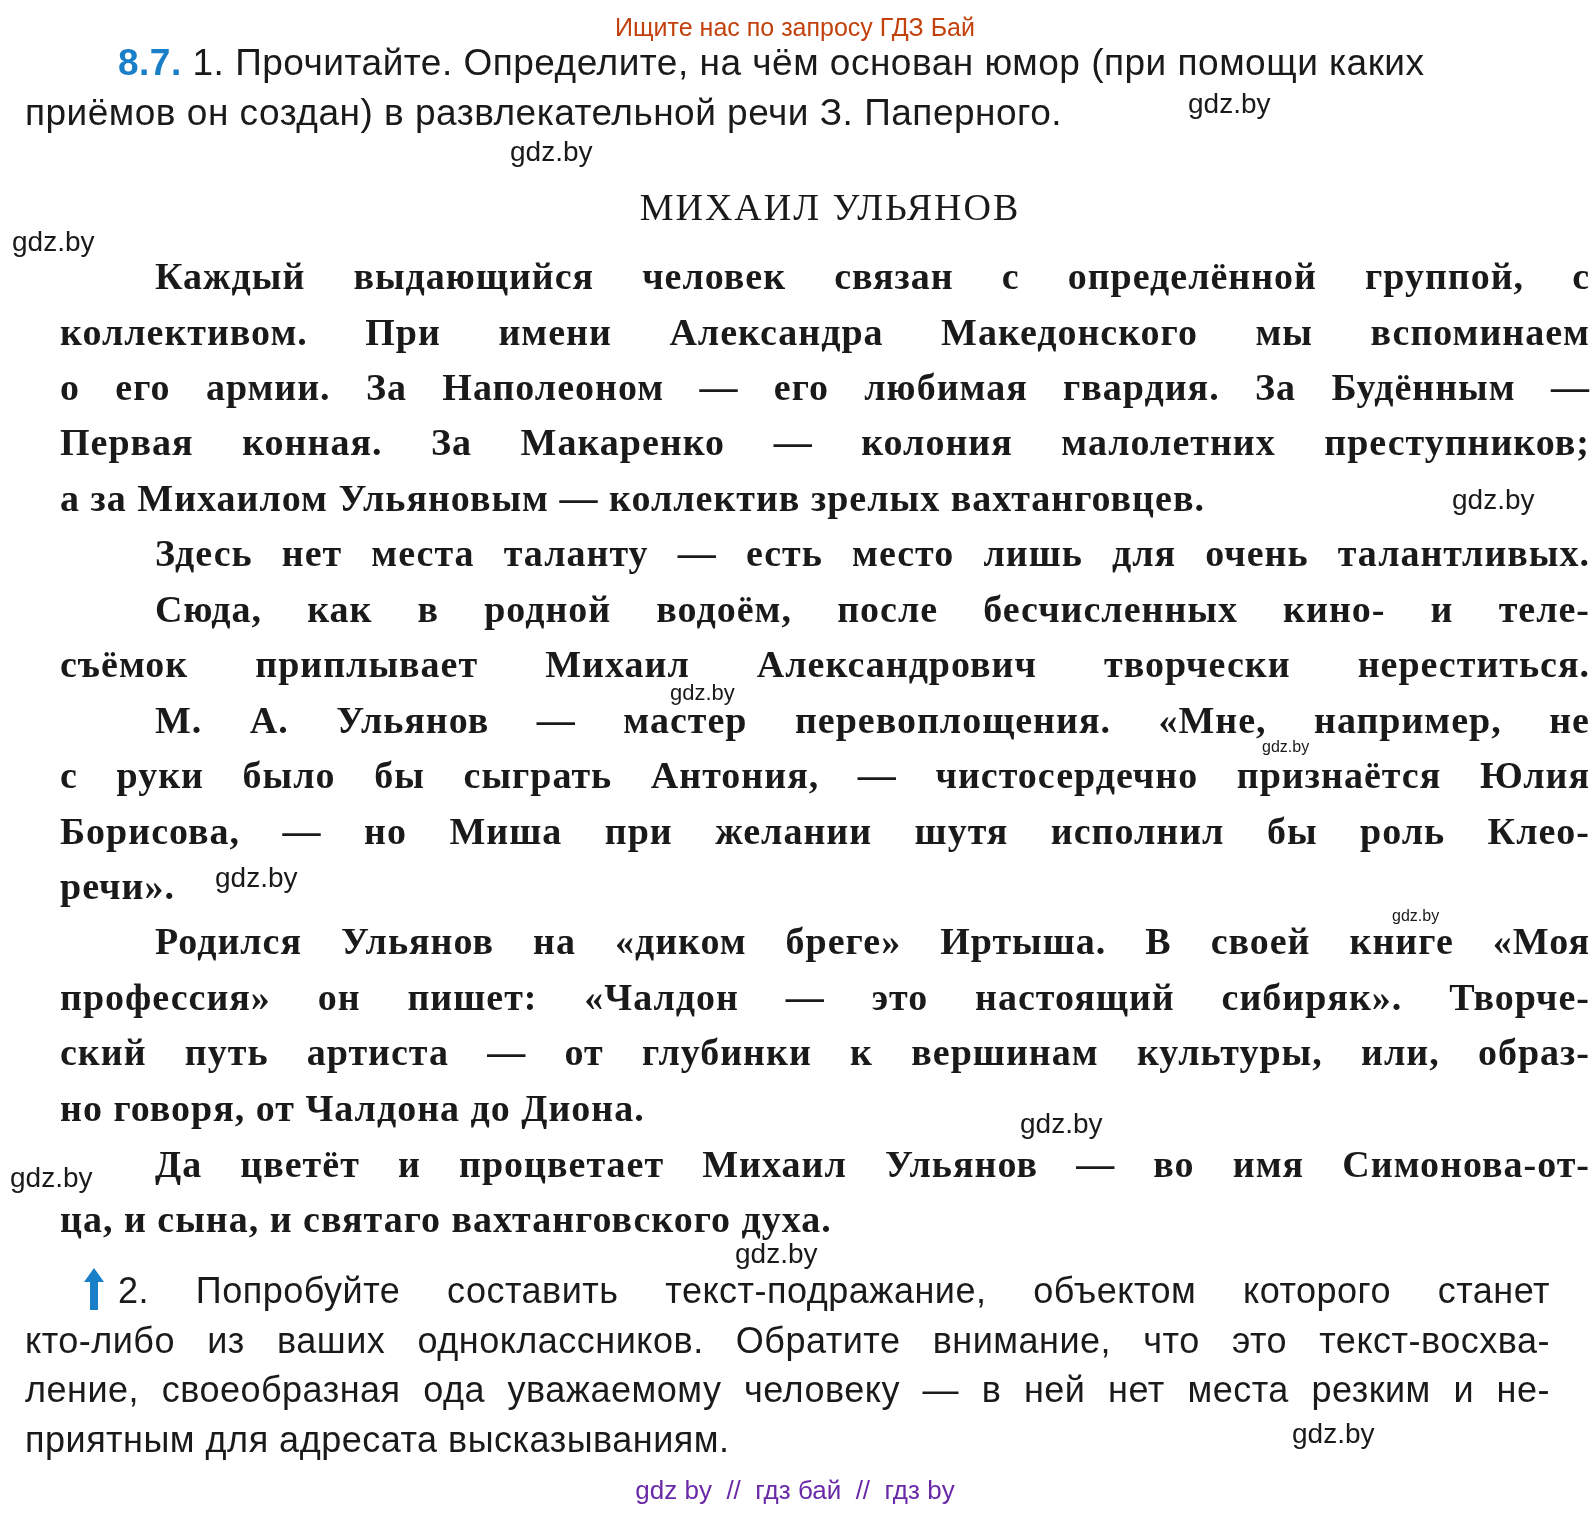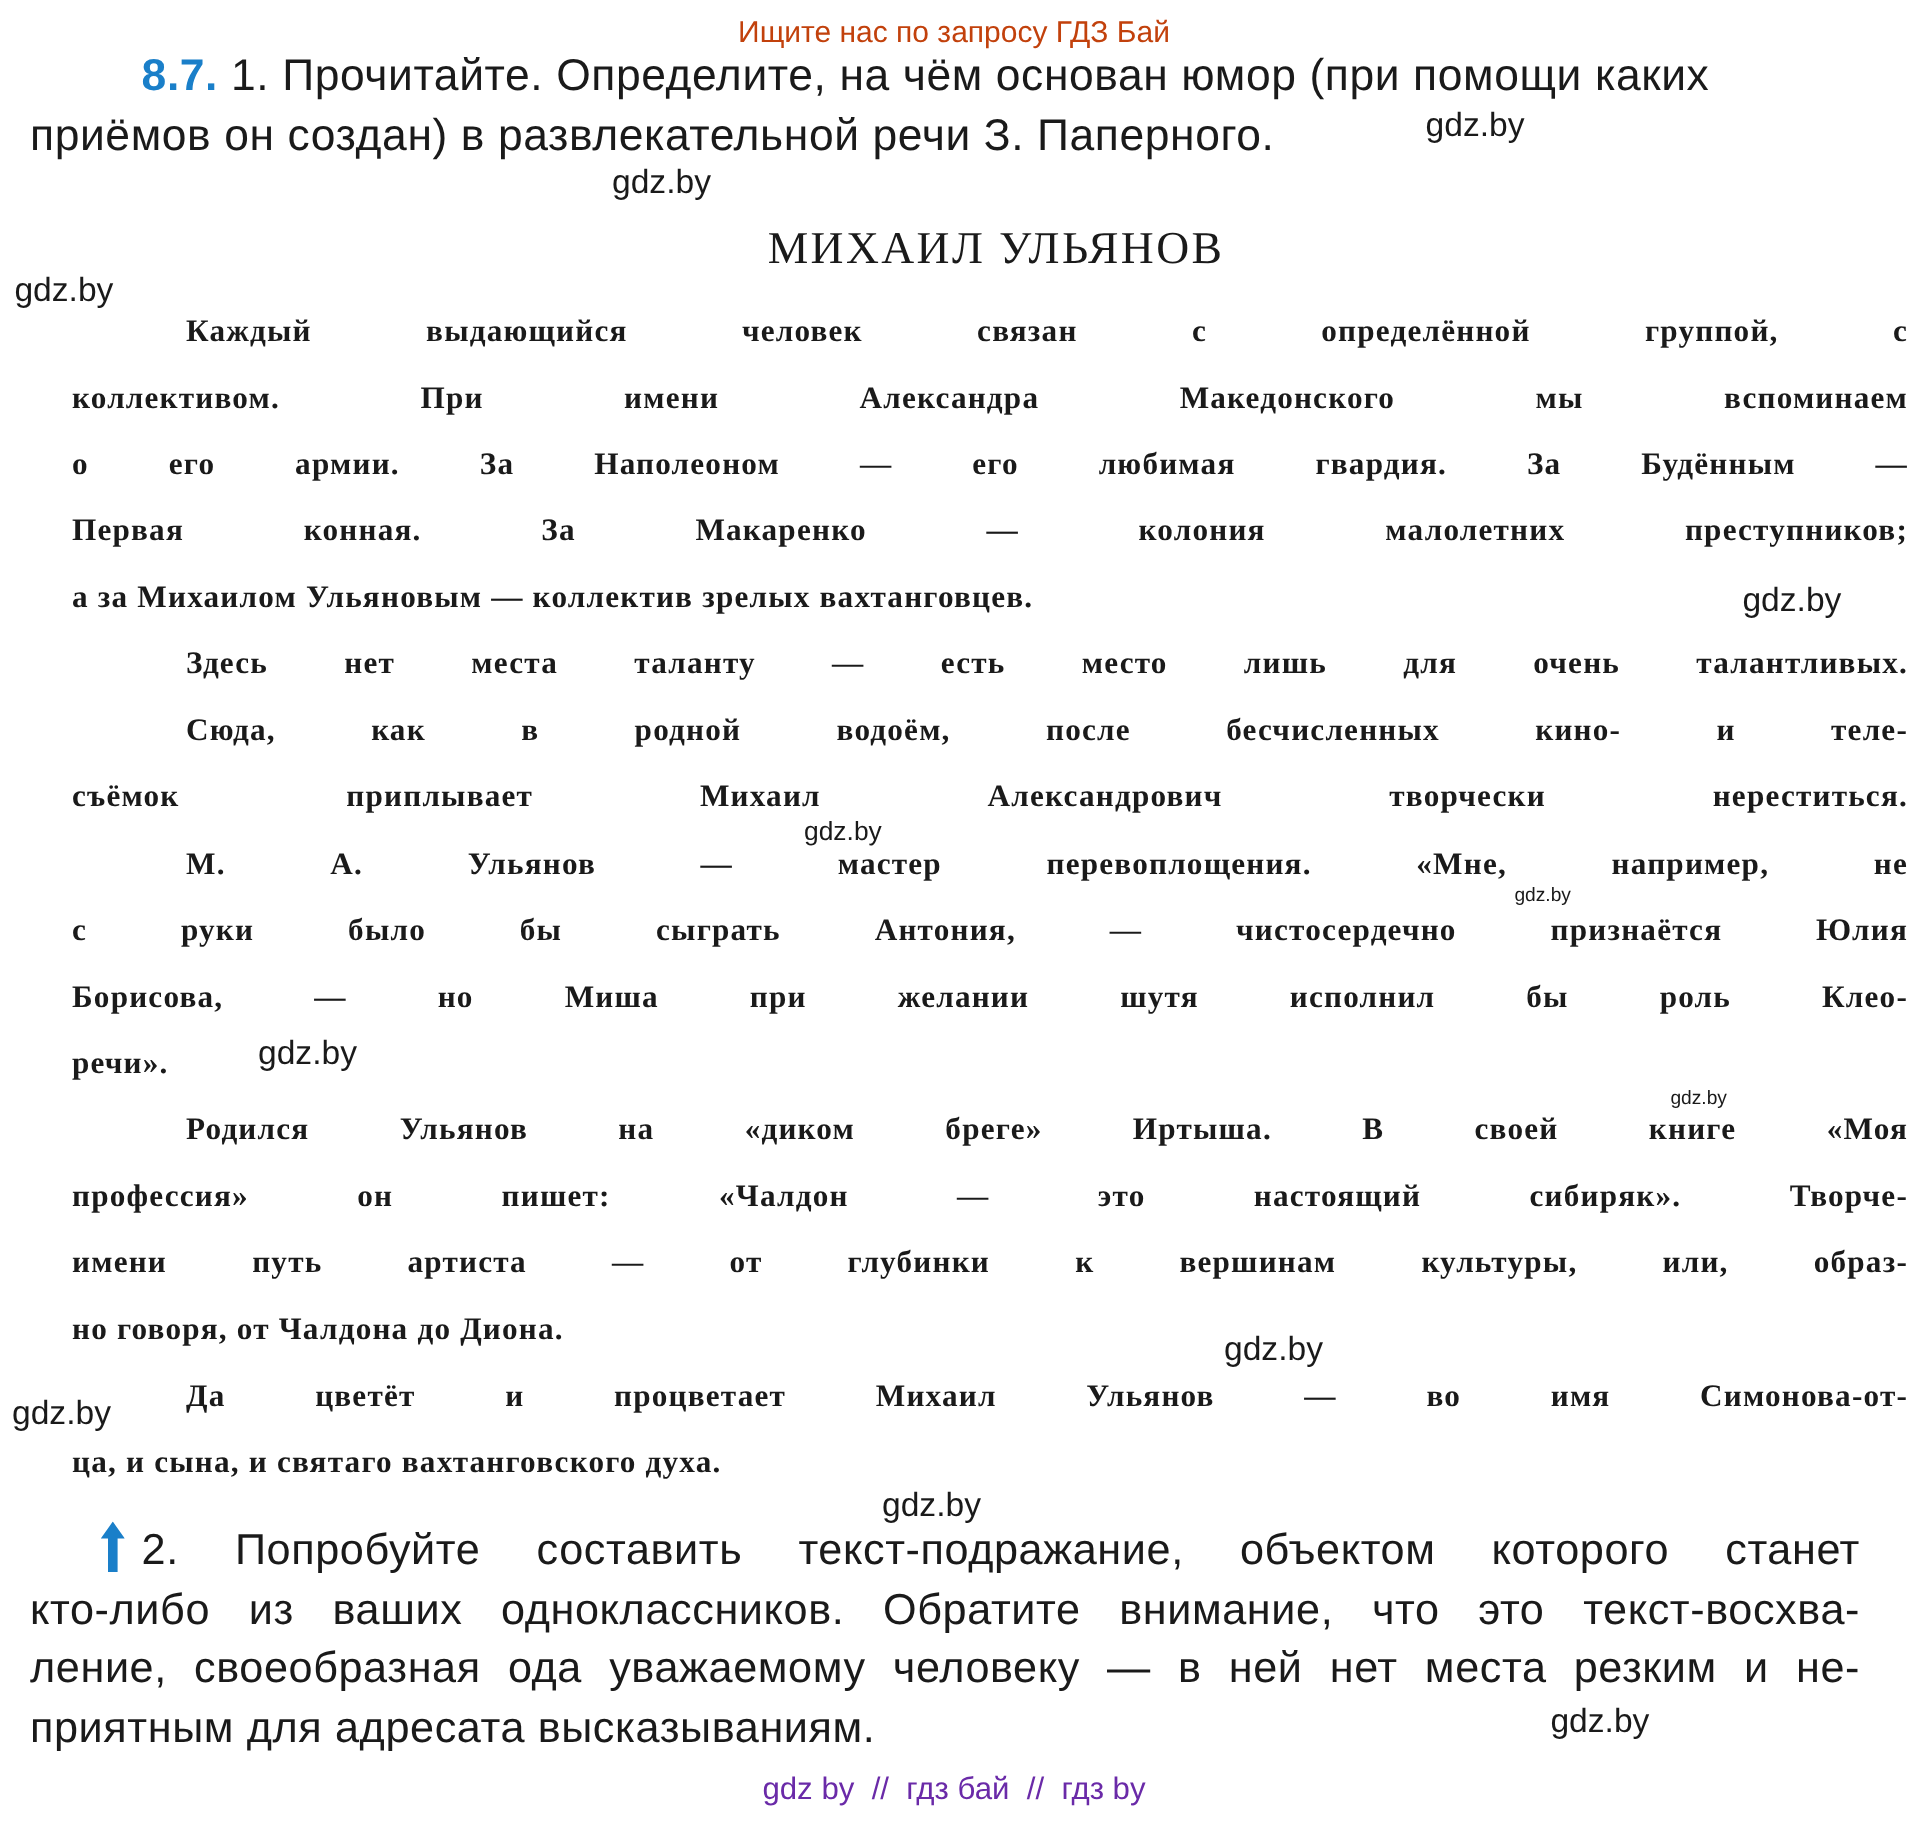--- a/index.html
+++ b/index.html
@@ -6,21 +6,21 @@
   body { width:1590px; height:1529px; position:relative; overflow:hidden; color:#1a1a1a; }
   .abs { position:absolute; white-space:nowrap; }
   .sans { font-family:"Liberation Sans", sans-serif; }
   .serif { font-family:"Liberation Serif", serif;padding-left:35px; }
   .top-banner { top:12px; left:0; width:1590px; text-align:center; font-size:25px; color:#c2410c; line-height:30px; }
   .task { font-size:37px; line-height:50px; letter-spacing:0.5px; }
   .task-num { color:#1a7fc9; font-weight:bold; }
   .wm { font-size:28px; color:#1a1a1a; }
   .wm-small { font-size:16px; color:#1a1a1a; }
   .title { top:185px; left:0; width:1590px; text-align:center; font-size:38px; letter-spacing:2px; }
-  .pline { font-size:26px; line-height:56px; font-weight:bold; letter-spacing:1px; left:25px; width:1530px; text-align:justify; text-align-last:justify; }
+  .pline { font-size:38px; line-height:56px; font-weight:bold; letter-spacing:1px; left:25px; width:1530px; text-align:justify; text-align-last:justify; }
   .pline.last { text-align-last:left; }
   .indent { left:120px; width:1435px; }
   .footer { top:1475px; left:0; width:1590px; text-align:center; font-size:26px; color:#6a2aa8; }
   .arrow { width:20px; height:42px; }
 </style>
 </head>
 <body>
 
 <div class="abs sans top-banner">Ищите нас по запросу ГДЗ Бай</div>
 
@@ -52,21 +52,21 @@
 <div class="abs serif pline indent" style="top:692px;">М. А. Ульянов — мастер перевоплощения. «Мне, например, не</div>
 <div class="abs sans wm-small" style="top:738px; left:1262px;">gdz.by</div>
 <div class="abs serif pline" style="top:747px;">с руки было бы сыграть Антония, — чистосердечно признаётся Юлия</div>
 <div class="abs serif pline" style="top:803px;">Борисова, — но Миша при желании шутя исполнил бы роль Клео-</div>
 <div class="abs serif pline last" style="top:858px; width:auto;">речи».</div>
 <div class="abs sans wm" style="top:862px; left:215px;">gdz.by</div>
 <div class="abs sans wm-small" style="top:907px; left:1392px;">gdz.by</div>
 
 <div class="abs serif pline indent" style="top:913px;">Родился Ульянов на «диком бреге» Иртыша. В своей книге «Моя</div>
 <div class="abs serif pline" style="top:969px;">профессия» он пишет: «Чалдон — это настоящий сибиряк». Творче-</div>
-<div class="abs serif pline" style="top:1024px;">имени путь артиста — от глубинки к вершинам культуры, или, образ-</div>
+<div class="abs serif pline" style="top:1024px;">ский путь артиста — от глубинки к вершинам культуры, или, образ-</div>
 <div class="abs serif pline last" style="top:1080px; width:auto;">но говоря, от Чалдона до Диона.</div>
 <div class="abs sans wm" style="top:1108px; left:1020px;">gdz.by</div>
 
 <div class="abs sans wm" style="top:1162px; left:10px;">gdz.by</div>
 <div class="abs serif pline indent" style="top:1136px;">Да цветёт и процветает Михаил Ульянов — во имя Симонова-от-</div>
 <div class="abs serif pline last" style="top:1191px; width:auto;">ца, и сына, и святаго вахтанговского духа.</div>
 <div class="abs sans wm" style="top:1238px; left:735px;">gdz.by</div>
 
 <div class="abs arrow" style="top:1268px; left:84px;">
   <svg width="20" height="42" viewBox="0 0 20 42">

